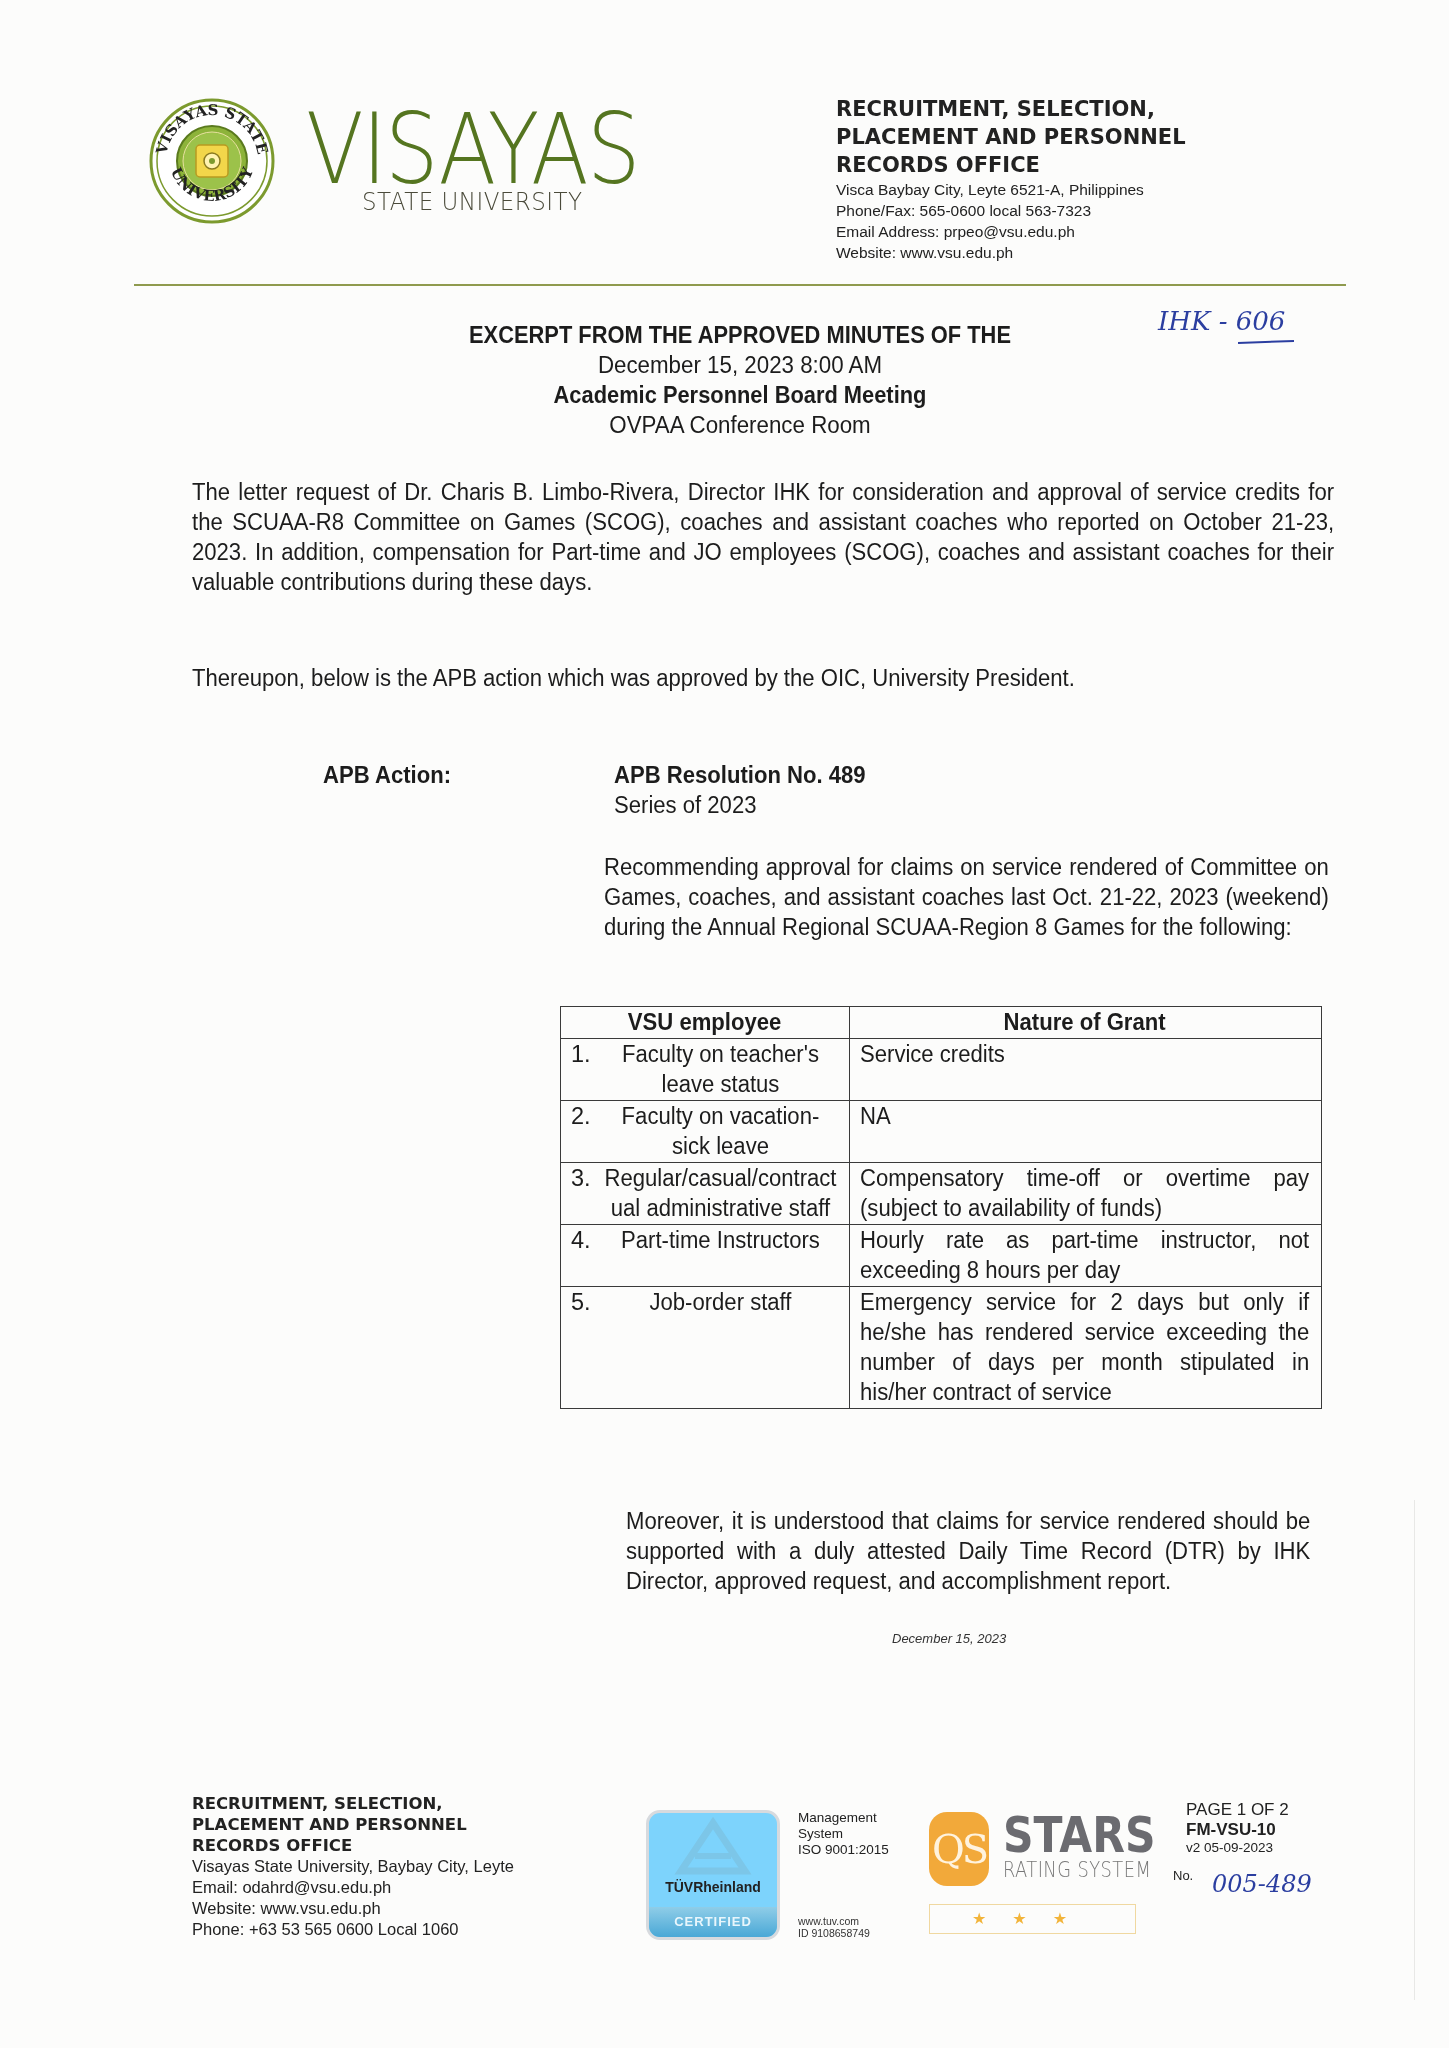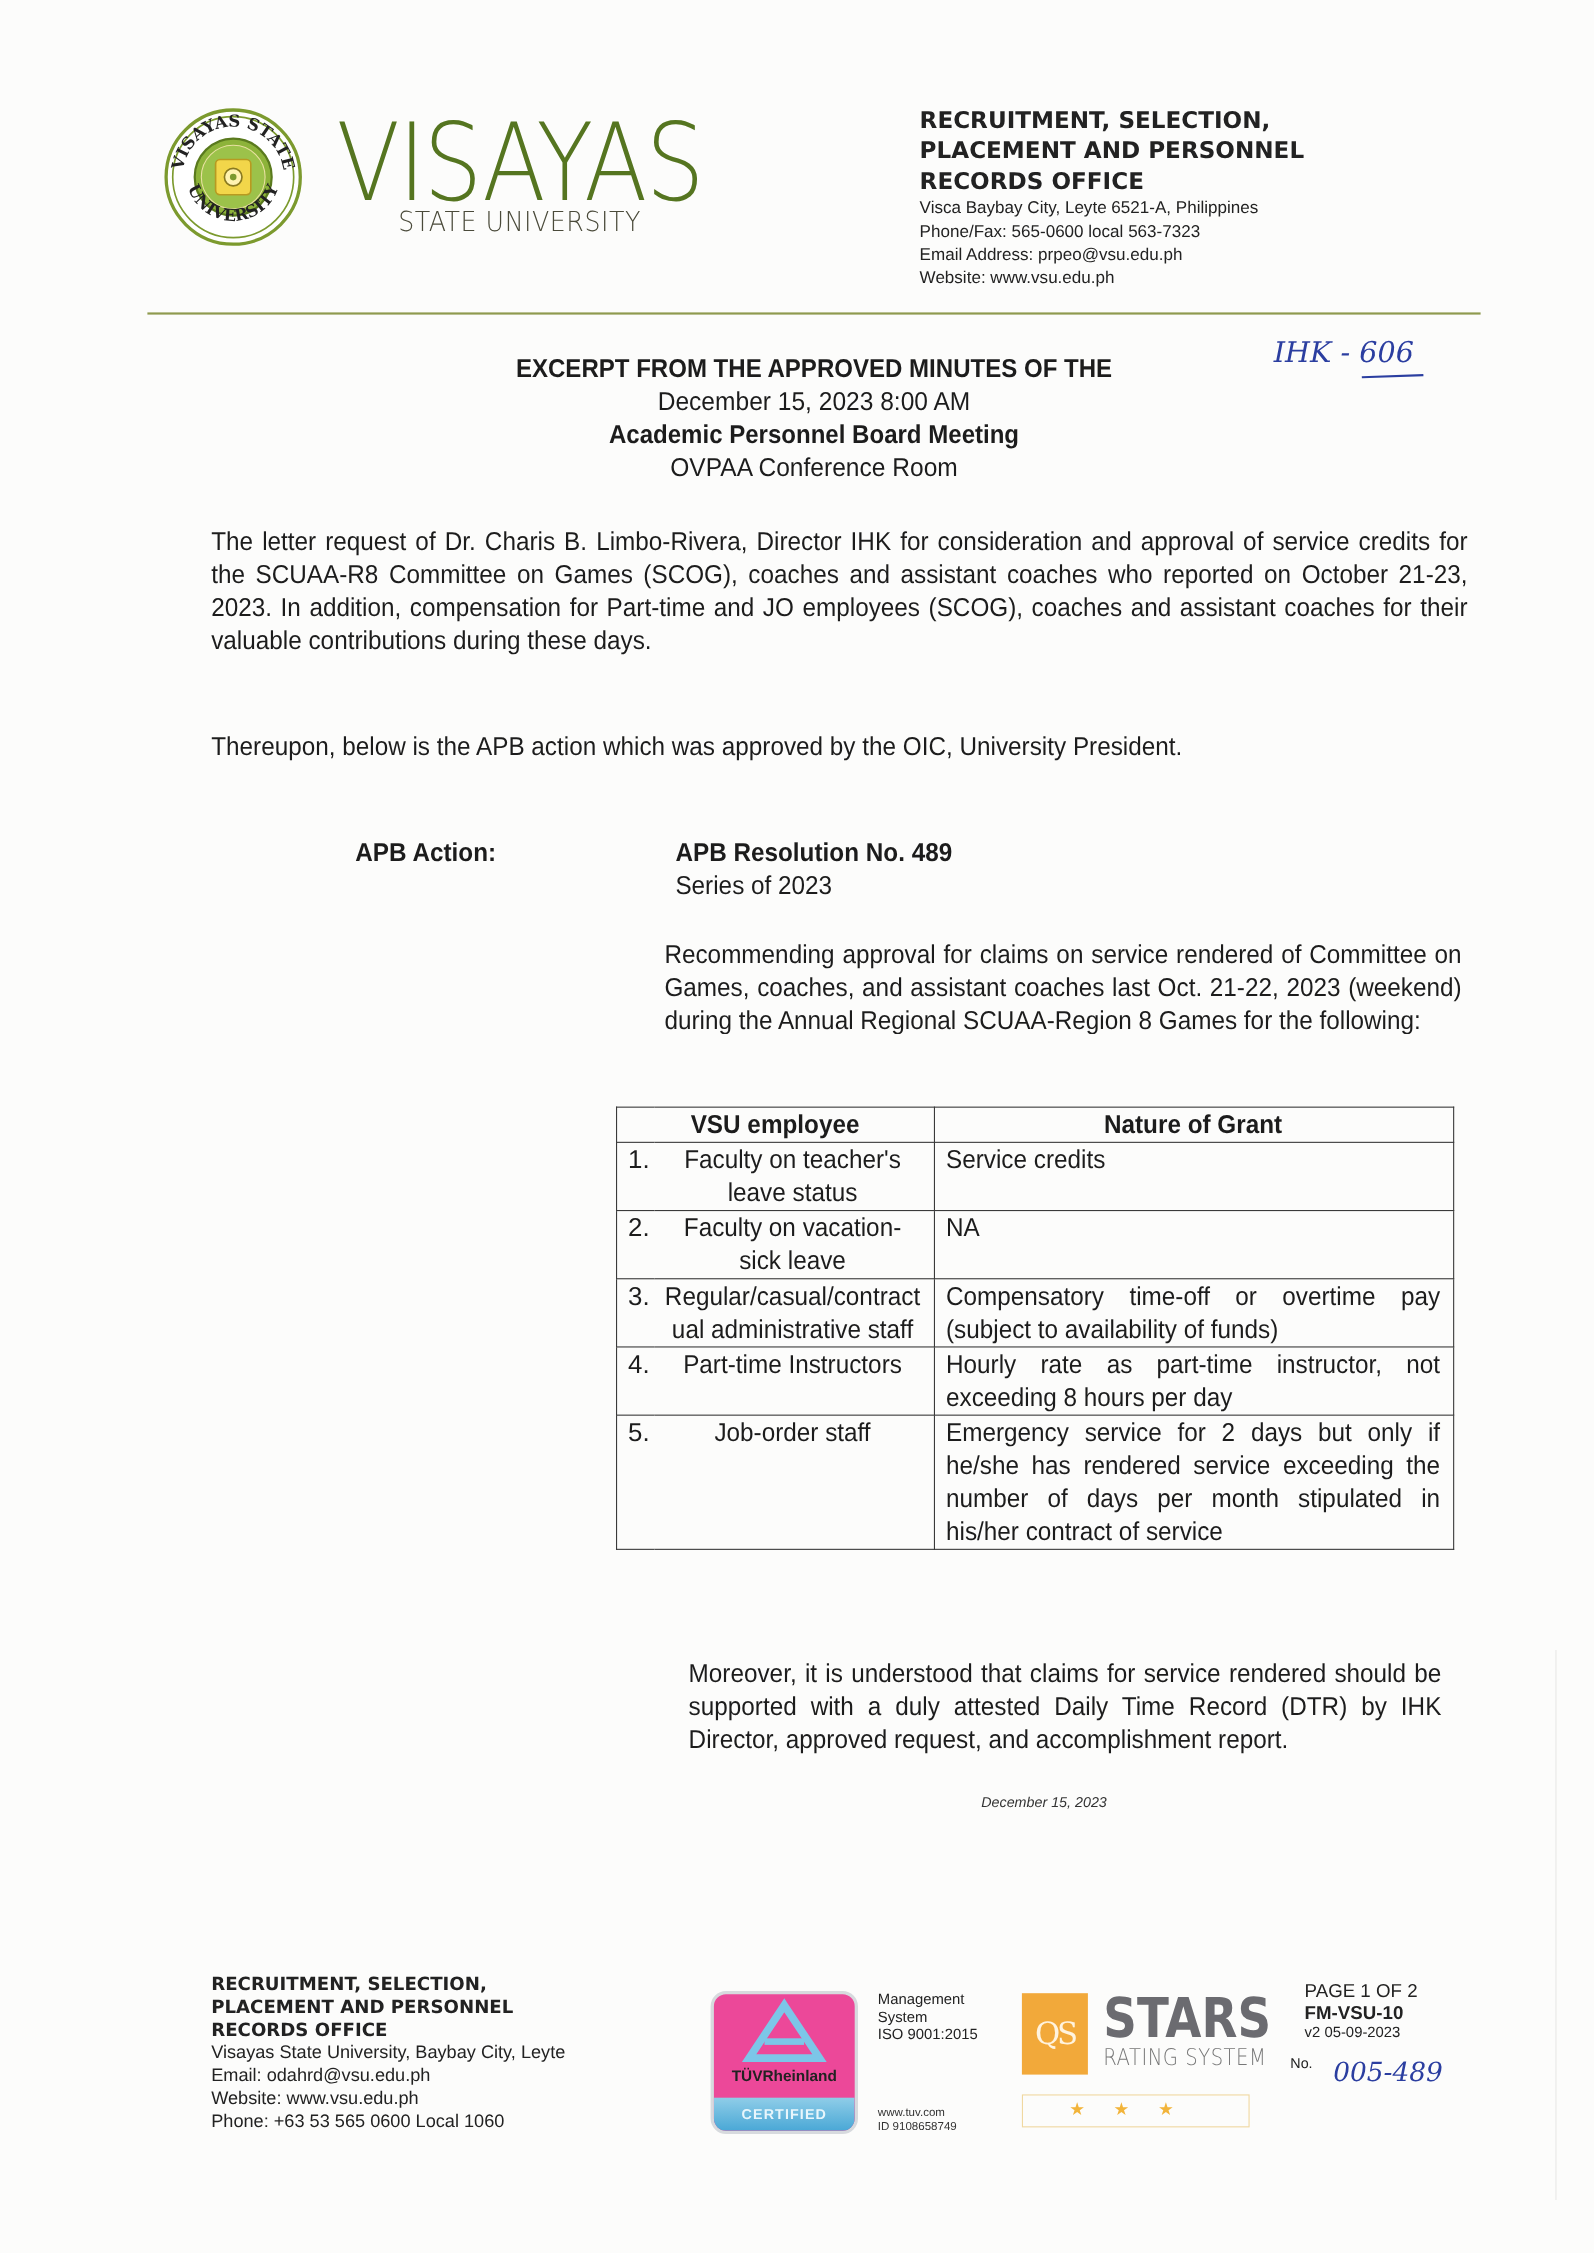--- a/index.html
+++ b/index.html
@@ -39,26 +39,26 @@
     .grant-table td.num { border-right: none; width: 14px; padding-right: 4px; }
     .grant-table td.emp { border-left: none; width: 230px; padding-left: 8px; text-align: center; }
     .grant-table td.grant { width: 440px; text-align: justify; }
     .cell-inner { display: inline-block; transform: scaleX(0.94); transform-origin: left top; width: 106%; }
     .p4 { left: 626px; top: 1506px; width: 728px; }
     .date-small { left: 892px; top: 1631px; font-size: 13px; font-style: italic; color: #333; }
     
     .foot-office { left: 192px; top: 1793px; }
     .foot-office .title { font-family: "DejaVu Sans", sans-serif; font-weight: bold; font-size: 16.5px; line-height: 21px; color: #222; }
     .foot-office .line { font-size: 16.5px; line-height: 21px; color: #222; }
-    .tuv { left: 646px; top: 1810px; width: 128px; height: 124px; border: 3px solid #d7dade; border-radius: 14px; background: #ec4899; overflow: hidden; }
+    .tuv { left: 646px; top: 1810px; width: 128px; height: 124px; border: 3px solid #d7dade; border-radius: 14px; background: #7dd3fc; overflow: hidden; }
     .tuv-name { position: absolute; left: 0; right: 0; top: 66px; text-align: center; font-weight: bold; font-size: 14px; color: #222; }
     .tuv-cert { position: absolute; left: 0; right: 0; bottom: 0; height: 30px; background: linear-gradient(#8fcde8, #4aa8d6); color: #e8f6fc; font-size: 13px; letter-spacing: 1px; text-align: center; line-height: 30px; font-weight: bold; }
     .mgmt { left: 798px; top: 1810px; font-size: 13.5px; line-height: 16px; color: #222; }
     .mgmt-web { left: 798px; top: 1915px; font-size: 10.5px; line-height: 12px; color: #333; }
-    .qs-box { left: 929px; top: 1812px; width: 60px; height: 74px; background: #f2a93a; color: #fff3de; font-family: "DejaVu Serif", serif; font-size: 28px; line-height: 74px; text-align: center; letter-spacing: -3px; }
+    .qs-box { left: 929px; top: 1812px; width: 60px; height: 74px; background: #f2a93a; color: #fff3de; font-family: "DejaVu Serif", serif; font-size: 40px; line-height: 74px; text-align: center; letter-spacing: -3px; border-radius: 18px; }
     .qs-stars { left: 1003px; top: 1806px; font-family: "DejaVu Sans", sans-serif; font-weight: bold; font-size: 50px; color: #6b6b70; transform: scaleX(0.85); transform-origin: left top; }
     .qs-rating { left: 1003px; top: 1858px; font-size: 21px; color: #777; letter-spacing: 0.5px; font-family: "DejaVu Sans", sans-serif; font-weight: 300; transform: scaleX(0.85); transform-origin: left top;}
     .qs-starbar { left: 929px; top: 1904px; width: 205px; height: 28px; border: 1.5px solid #f0d8a0; text-align: center; color: #f2b43a; font-size: 16px; line-height: 28px; letter-spacing: 26px; }
     .page-info { left: 1186px; top: 1800px; width: 130px; }
     .page-info .pg { font-size: 17px; color: #222; }
     .page-info .fm { font-size: 17px; font-weight: bold; color: #222; }
     .page-info .ver { font-size: 13.5px; color: #222; }
     .no-label { left: 1173px; top: 1868px; font-size: 13px; color: #222; }
     .hand-no { left: 1212px; top: 1870px; font-size: 24px; }
     .margin-line { left: 1414px; top: 1500px; width: 1px; height: 500px; background: #e8e8e6; }

